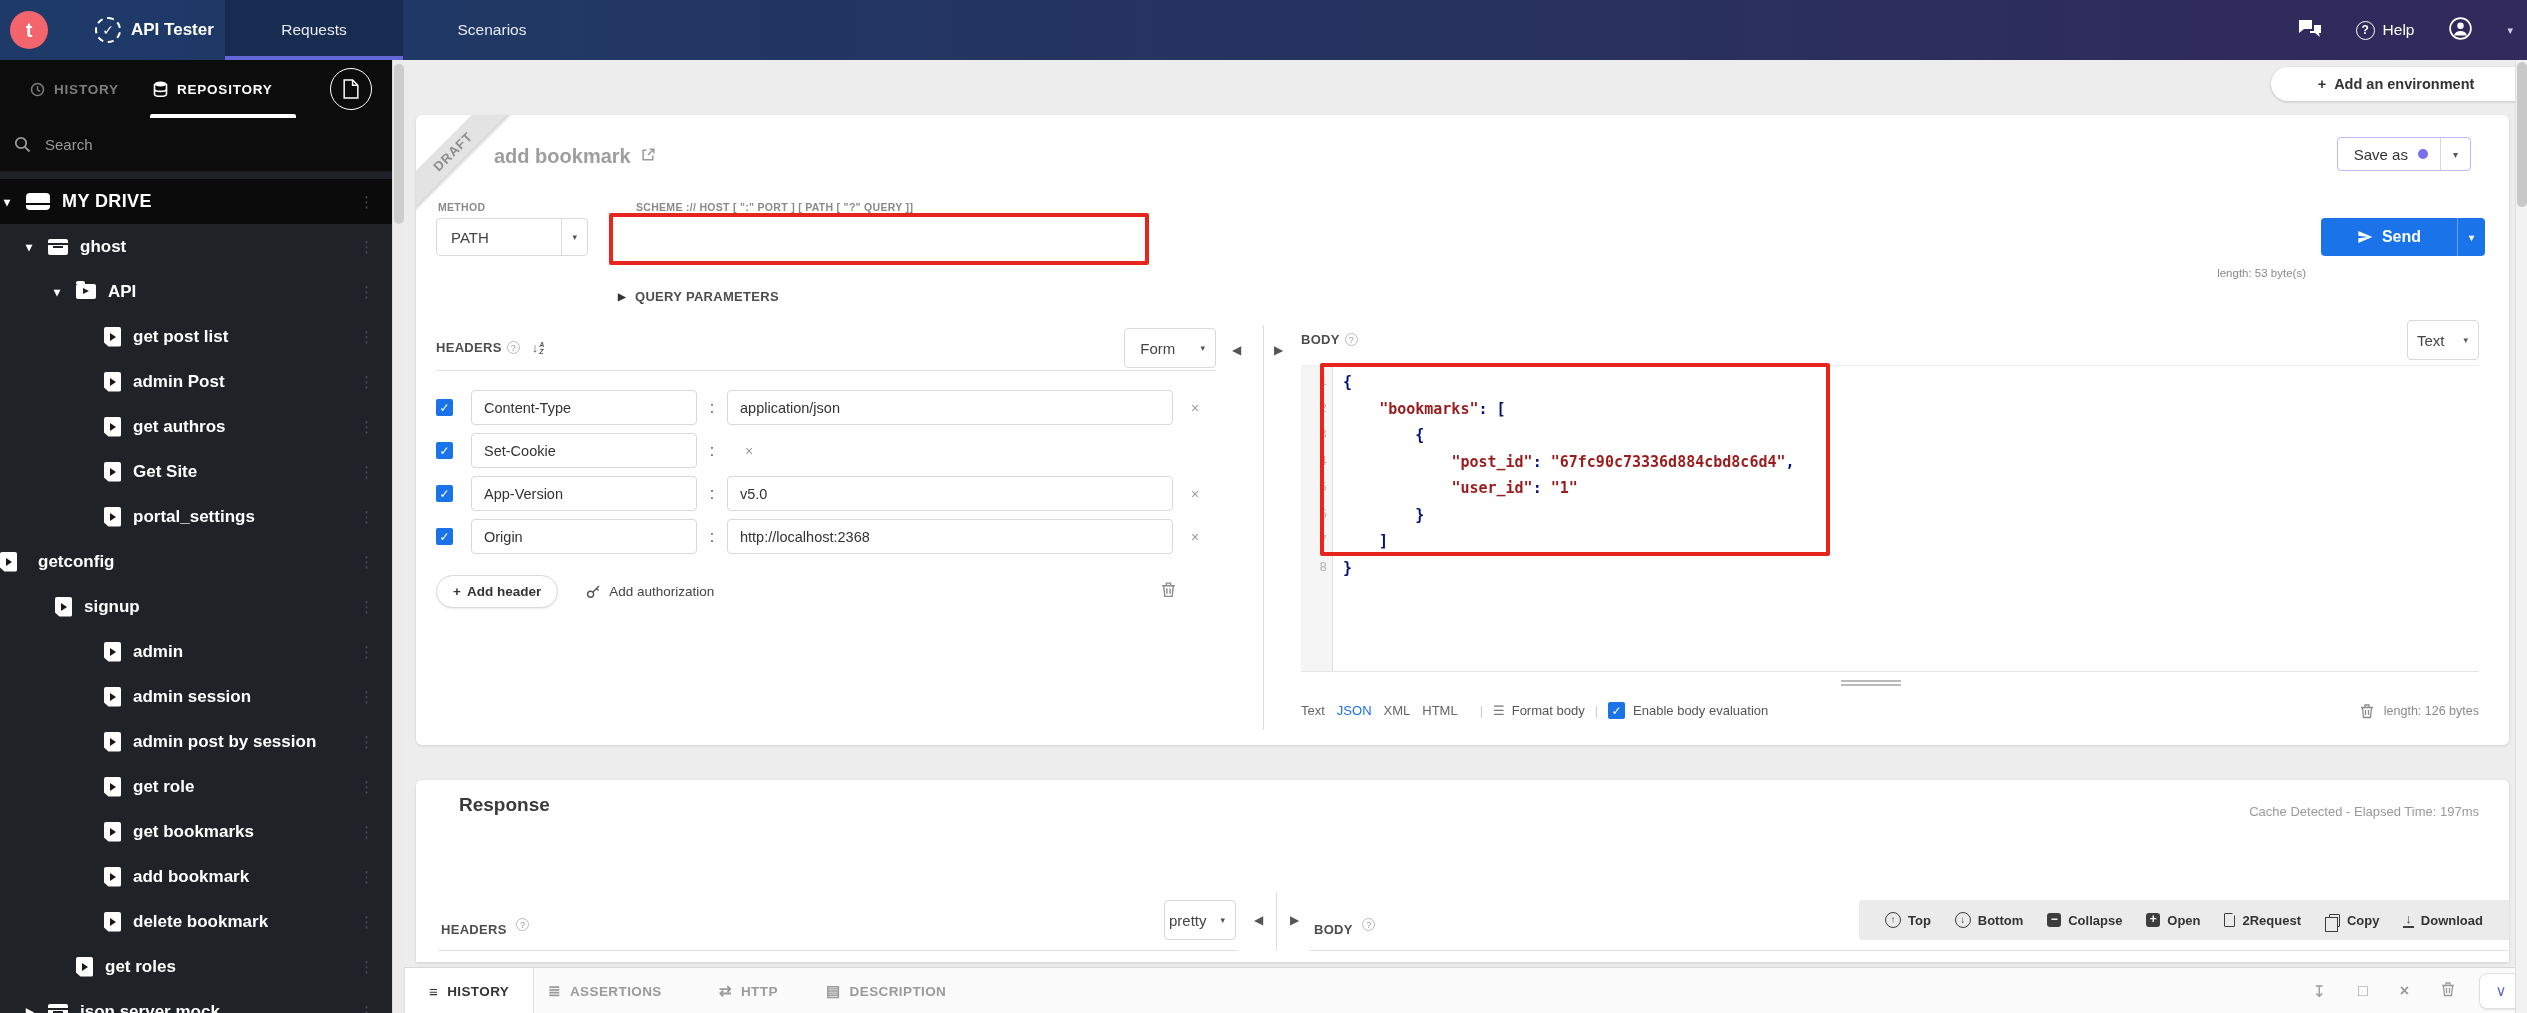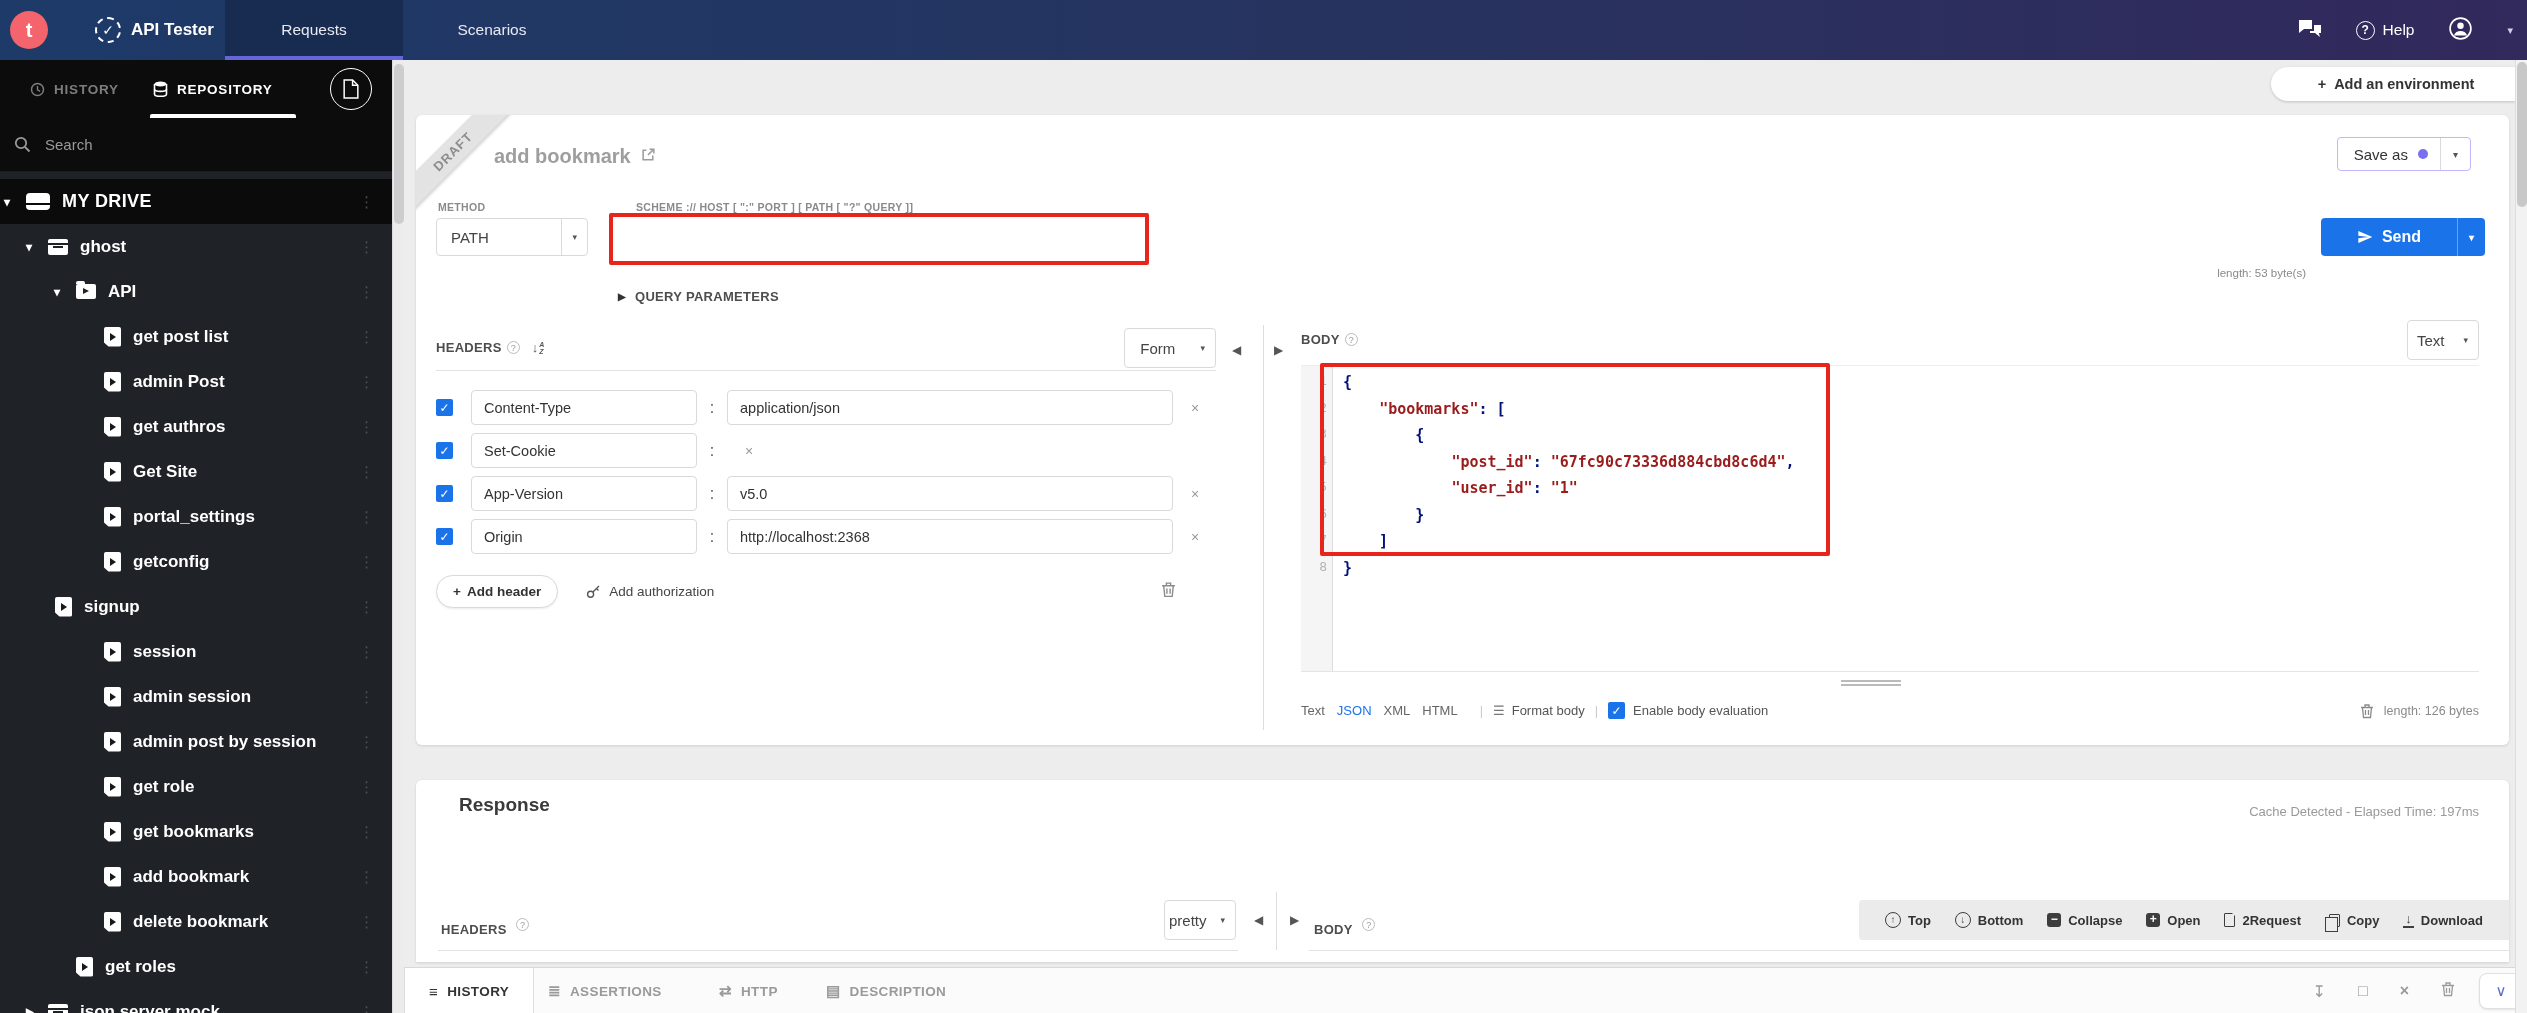--- a/index.html
+++ b/index.html
@@ -296,33 +296,33 @@
         <div class="trow" style="padding-left: 104px;">
           <span class="ti ti-file"></span>
           <span class="tlabel">Get Site</span>
           <span class="dots">⋮</span>
         </div>
         <div class="trow" style="padding-left: 104px;">
           <span class="ti ti-file"></span>
           <span class="tlabel">portal_settings</span>
           <span class="dots">⋮</span>
         </div>
-        <div class="trow" style="padding-left: 104px;">
+        <div class="trow" style=" gap: 9px;">
           <span class="ti ti-file"></span>
           <span class="tlabel">getconfig</span>
           <span class="dots">⋮</span>
         </div>
         <div class="trow" style="padding-left: 55px;">
           <span class="ti ti-file"></span>
           <span class="tlabel">signup</span>
           <span class="dots">⋮</span>
         </div>
         <div class="trow" style="padding-left: 104px;">
           <span class="ti ti-file"></span>
-          <span class="tlabel">session</span>
+          <span class="tlabel">admin</span>
           <span class="dots">⋮</span>
         </div>
         <div class="trow" style="padding-left: 104px;">
           <span class="ti ti-file"></span>
           <span class="tlabel">admin session</span>
           <span class="dots">⋮</span>
         </div>
         <div class="trow" style="padding-left: 104px;">
           <span class="ti ti-file"></span>
           <span class="tlabel">admin post by session</span>

